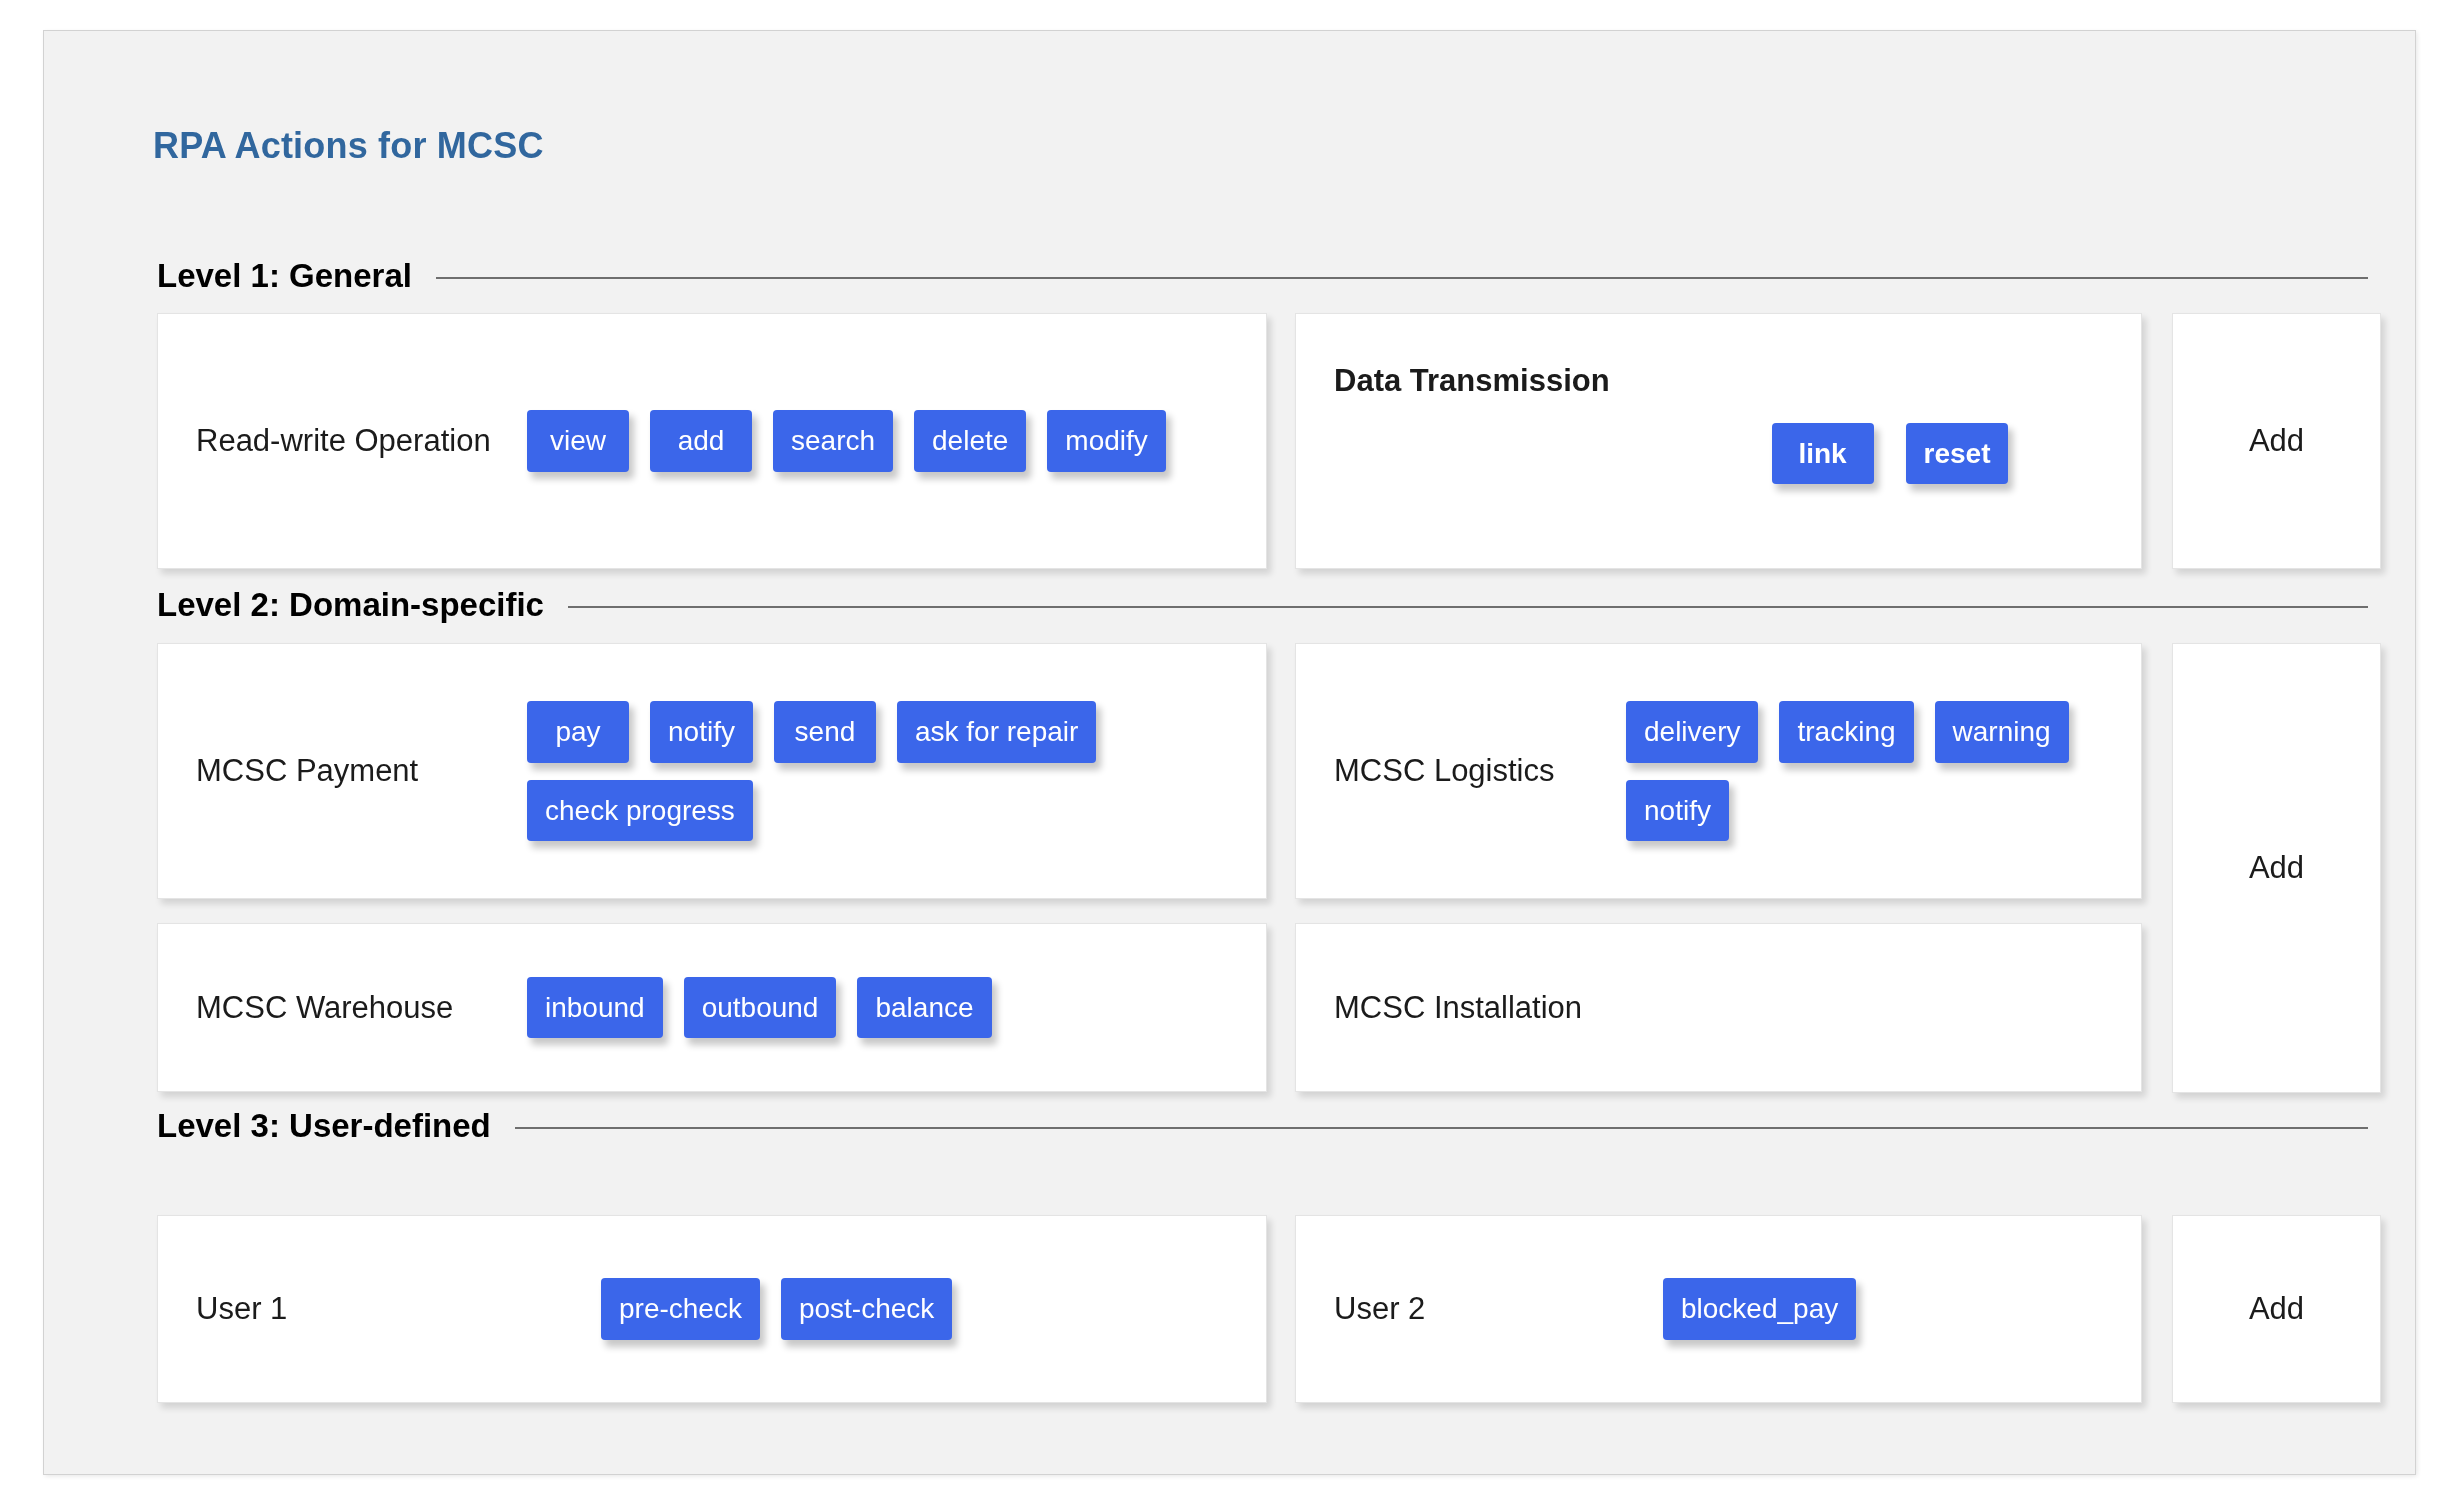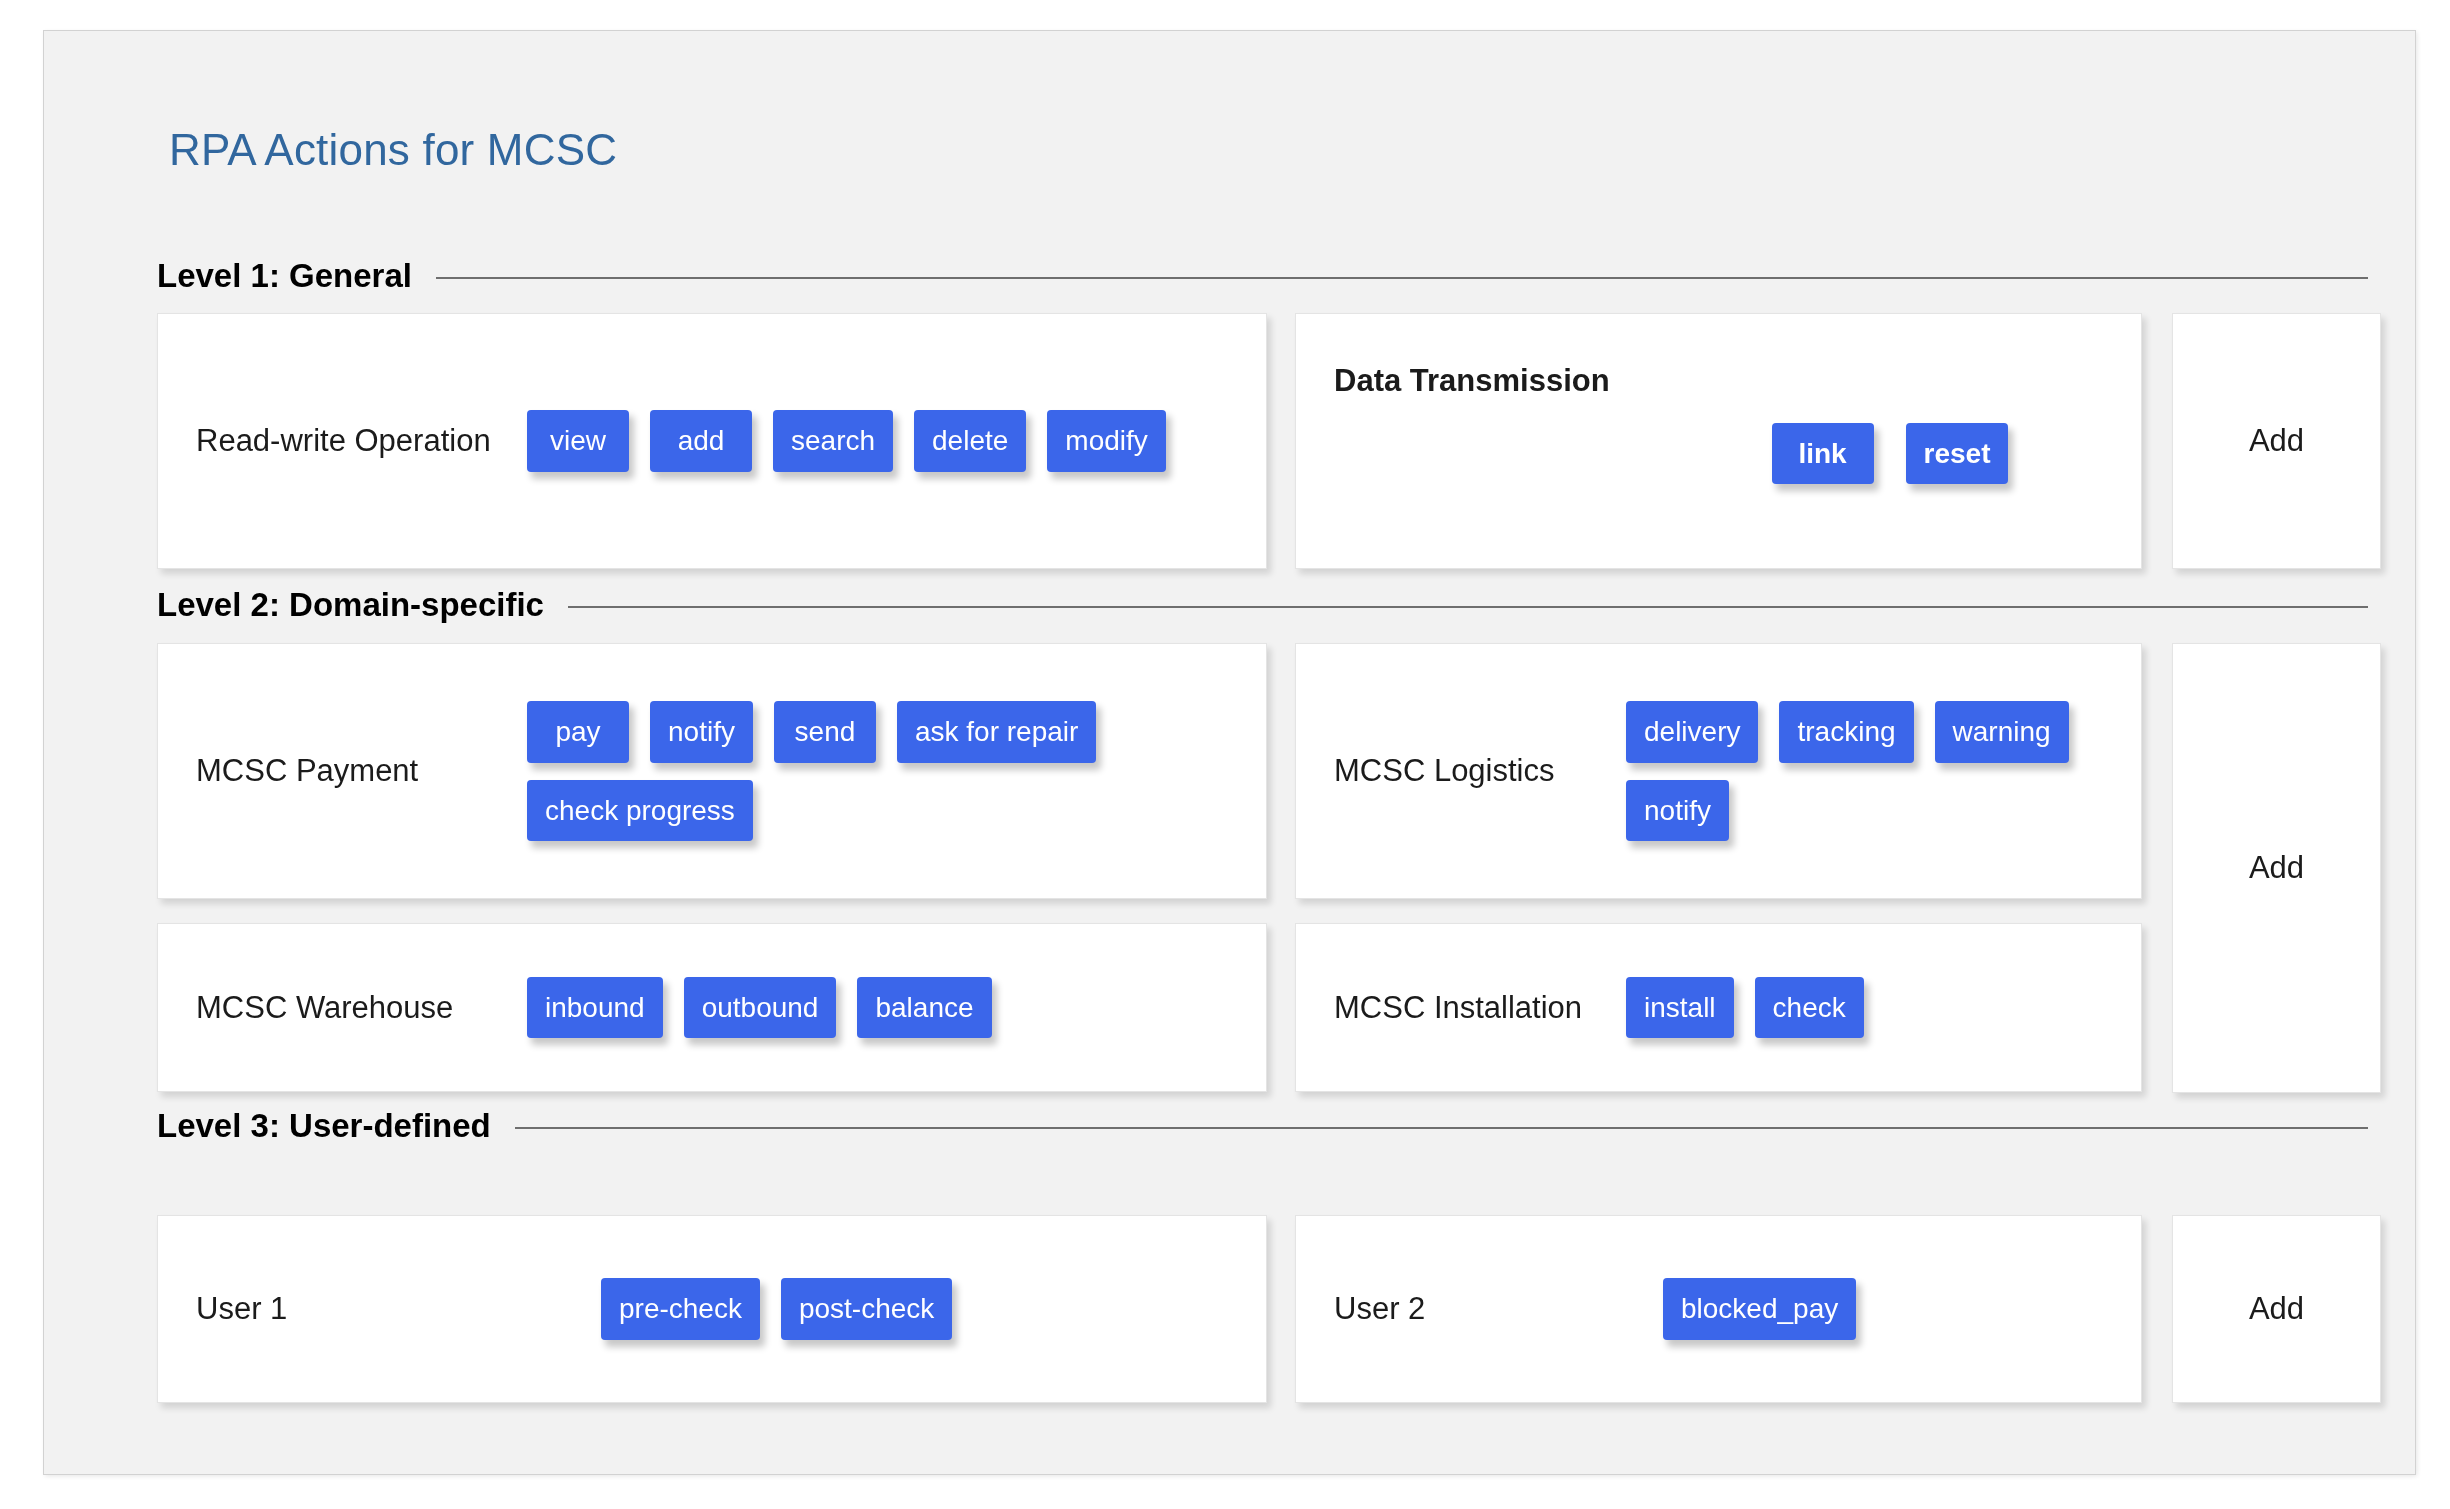--- a/index.html
+++ b/index.html
@@ -21,24 +21,24 @@
     top: 30px;
     width: 2373px;
     height: 1445px;
     background: #f2f2f2;
     border: 1.9px solid #d2d2d2;
     box-sizing: border-box;
     box-shadow: 1.9px 1.9px 4.7px rgba(0,0,0,0.10);
   }
   .panel-title {
     position: absolute;
-    left: 125px;
+    left: 109px;
     top: 94px;
-    font-size: 44px;
-    font-weight: normal;
+    font-size: 36px;
+    font-weight: bold;
     color: #31679e;
     letter-spacing: 0.2px;
     white-space: nowrap;
   }
   
   .section-head {
     position: absolute;
     left: 113px;
     display: flex;
     align-items: center;
@@ -182,24 +182,20 @@
       <div class="card-label">MCSC Warehouse</div>
       <div class="btn-wrap">
         <div class="btn">inbound</div>
         <div class="btn">outbound</div>
         <div class="btn">balance</div>
       </div>
     </div>
 
     <div class="card" style="left:1251px; top:892px; width:847px; height:169px;">
       <div class="card-label" style="min-width:292px;">MCSC Installation</div>
-      <div class="btn-wrap">
-        <div class="btn">install</div>
-        <div class="btn">check</div>
-      </div>
     </div>
 
     <div class="add-card" style="left:2128px; top:612px; width:209px; height:450px;">
       <span class="add-label">Add</span>
     </div>
 
     <div class="section-head" style="top:1076px;">
       <span class="section-label">Level 3: User-defined</span>
       <span class="section-rule"></span>
     </div>

